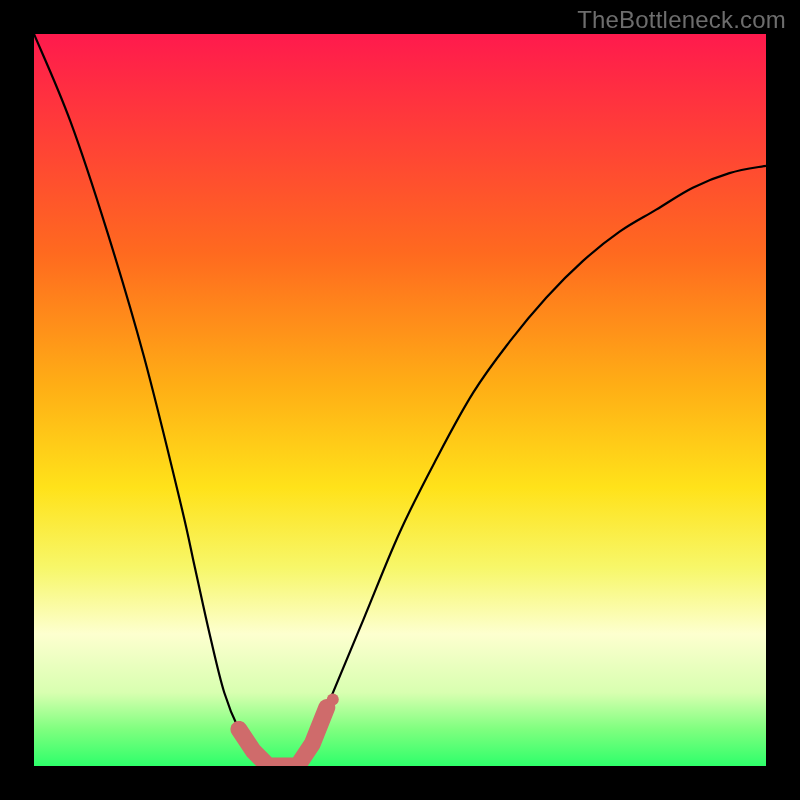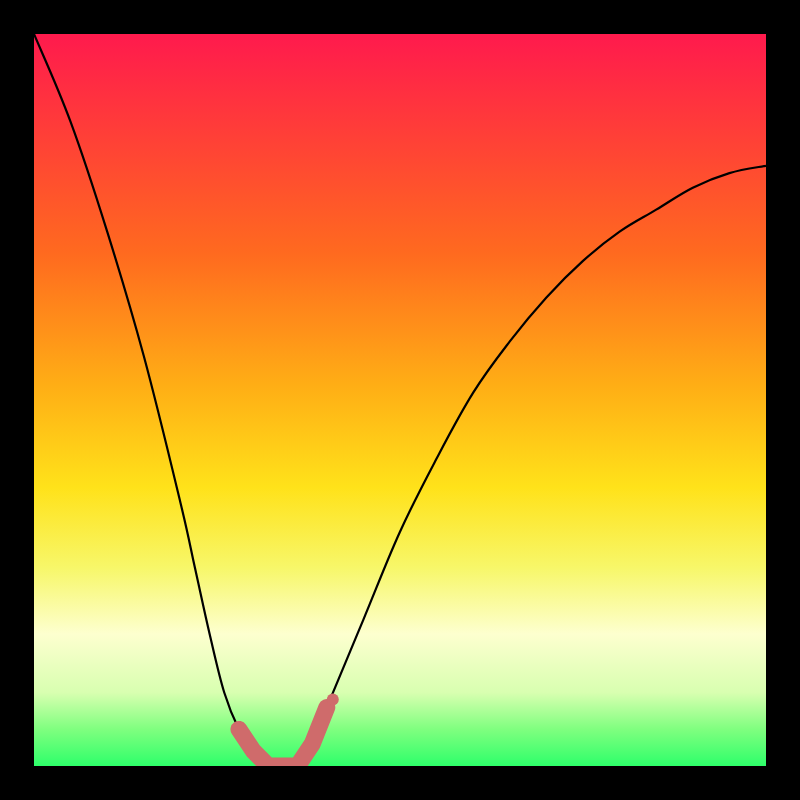--- a/index.html
+++ b/index.html
@@ -64,13 +64,14 @@
     <svg class="curve" viewBox="0 0 732 732" preserveAspectRatio="none">
       <g>
         <path id="curve-path" fill="none" stroke-width="2.2" stroke="#000000" d="M 0 0 C 6.588 15.811200000000005 23.424 52.26480000000004 36.6 87.84000000000003 C 49.776 123.41520000000003 60.02400000000001 155.4768 73.2 197.64 C 86.376 239.80319999999998 96.624 273.3288 109.8 322.08 C 122.976 370.83119999999997 137.17680000000001 430.2696 146.4 468.48 C 155.6232 506.6904 155.7696 510.64320000000004 161.04 534.36 C 166.3104 558.0768 170.4096 577.8408000000001 175.68 600.24 C 180.9504 622.6392 185.0496 641.6712 190.32 658.8 C 195.5904 675.9287999999999 199.6896 684.8592 204.96 695.4 C 210.2304 705.9408 214.3296 710.772 219.6 717.36 C 224.8704 723.948 228.9696 729.3648000000001 234.24 732 C 239.5104 734.6351999999999 243.60960000000003 732 248.88000000000002 732 C 254.15040000000002 732 258.2496 735.9528 263.52 732 C 268.7904 728.0472 272.88960000000003 720.5808 278.16 710.04 C 283.4304 699.4992 283.5768 695.8392 292.8 673.44 C 302.02320000000003 651.0408000000001 316.22400000000005 617.2224 329.40000000000003 585.6 C 342.576 553.9776 352.824 526.7472 366 497.76 C 379.176 468.77279999999996 389.42400000000004 449.5944 402.6 424.56 C 415.776 399.5256 426.024 379.7616 439.2 358.68 C 452.376 337.5984 462.624 324.56880000000007 475.8 307.44000000000005 C 488.976 290.31120000000004 499.224 278.0136 512.4 263.52 C 525.576 249.02639999999997 535.824 238.7784 549 226.92000000000002 C 562.176 215.06160000000003 572.424 206.8632 585.6 197.64 C 598.7760000000001 188.41679999999997 609.0239999999999 183.58559999999994 622.1999999999999 175.67999999999995 C 635.376 167.77439999999996 645.624 160.30800000000002 658.8000000000001 153.72000000000003 C 671.9760000000001 147.13200000000003 682.2239999999999 143.03279999999992 695.4 139.07999999999993 C 708.576 135.12719999999993 725.412 133.0776 732 131.76"></path>
       </g>
       <g id="markers">
           <path d="M 204.96 695.4 L 219.6 717.36 L 234.24 732 L 241.56 732 L 248.88000000000002 732 L 256.2 732 L 263.52 732 L 278.16 710.04 L 292.8 673.44" fill="none" stroke="#cf6b6b" stroke-width="17" stroke-linecap="round" stroke-linejoin="round"></path>
           <circle cx="298.8" cy="665.44" r="6" fill="#cf6b6b"></circle>
         </g>
     </svg>
   </div>
+  <div class="watermark">TheBottleneck.com</div>
 </div>
 
 </body></html>

